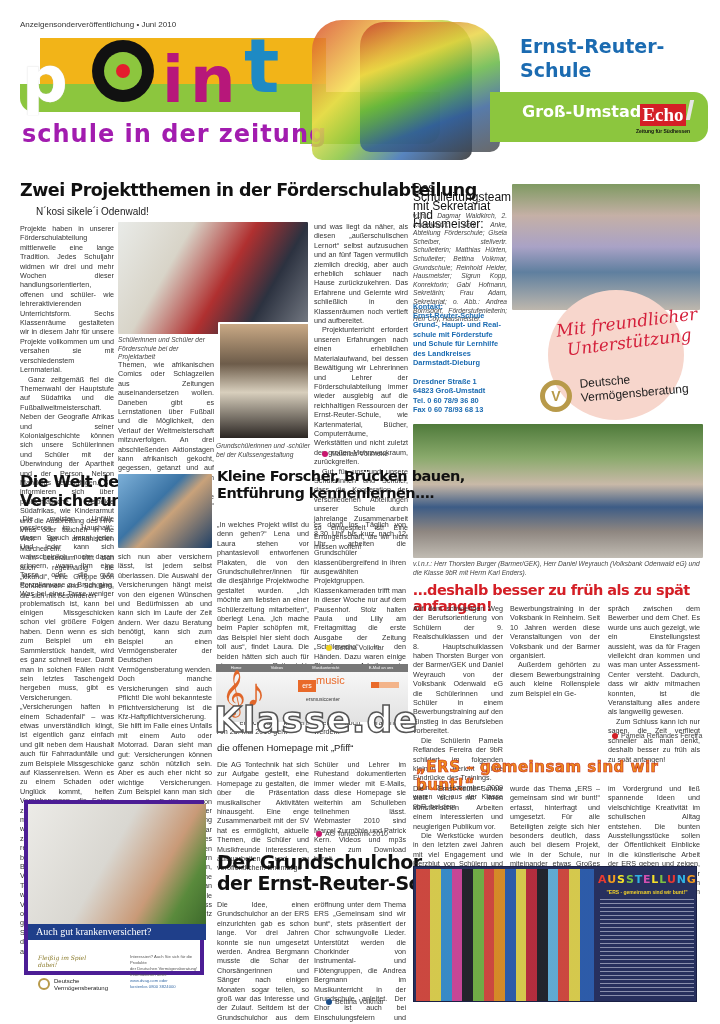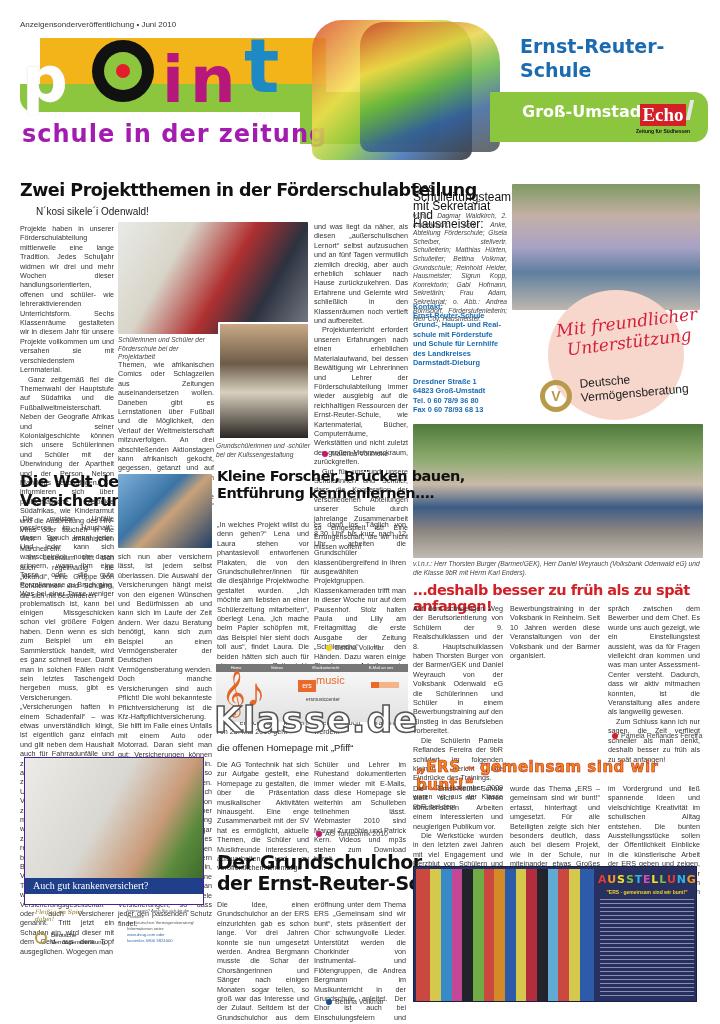--- a/index.html
+++ b/index.html
@@ -116,20 +116,21 @@
 <div class="abs photo" style="left:413px;top:424px;width:290px;height:134px;background:linear-gradient(180deg,#4f7a3b 0%,#8aaa6c 25%,#c9b9a8 45%,#3d5c86 62%,#8e8680 80%,#c1bcb3 100%)"></div>
 <div class="abs caption" style="left:413px;top:560px;width:290px">v.l.n.r.: Herr Thorsten Burger (Barmer/GEK), Herr Daniel Weyrauch (Volksbank Odenwald eG) und die Klasse 9bR mit Herrn Karl Enders).</div>
 <div class="abs h1" style="left:413px;top:582px;font-size:14.5px;color:#d41f26">…deshalb besser zu früh als zu spät anfangen!</div>
 <div class="abs col" style="left:413px;top:604px;width:90px">
   <p>Auf dem schwierigen Weg der Berufsorientierung von Schülern der 9. Realschulklassen und der 8. Hauptschulklassen haben Thorsten Burger von der Barmer/GEK und Daniel Weyrauch von der Volksbank Odenwald eG die Schülerinnen und Schüler in einem Bewerbungstraining auf den Einstieg in das Berufsleben vorbereitet.</p>
   <p>Die Schülerin Pamela Reflandes Fereira der 9bR schildert im folgenden kleinen Bericht ihre Eindrücke des Trainings.</p>
   <p>Am 25. November 2009 waren wir aus der Klasse 9bR, bei dem</p>
 </div>
 <div class="abs col" style="left:510px;top:604px;width:90px">
   <p>Bewerbungstraining in der Volksbank in Reinheim. Seit 10 Jahren werden diese Veranstaltungen von der Volksbank und der Barmer organisiert.</p>
+  <p>Außerdem gehörten zu diesem Bewerbungstraining auch kleine Rollenspiele zum Beispiel ein Ge-</p>
 </div>
 <div class="abs col" style="left:608px;top:604px;width:92px">
   <p>spräch zwischen dem Bewerber und dem Chef. Es wurde uns auch gezeigt, wie ein Einstellungstest aussieht, was da für Fragen vielleicht dran kommen und was man unter Assessment-Center versteht. Dadurch, dass wir aktiv mitmachen konnten, ist die Veranstaltung alles andere als langweilig gewesen.</p>
   <p>Zum Schluss kann ich nur sagen, die Zeit verfliegt schneller als man denkt, deshalb besser zu früh als zu spät anfangen!</p>
 </div>
 <div class="abs author" style="left:612px;top:732px">
   <span class="dot" style="background:#d41f26"></span><span>Pamela Reflandes Fereira</span>
 </div>
 
 <div class="abs h1" style="left:20px;top:472px;font-size:16px;line-height:19px">
@@ -137,21 +138,21 @@
   <div>Versicherungen</div>
 </div>
 <div class="abs col" style="left:20px;top:514px;width:94px">
   <p>„Die meisten Unfälle passieren im Haushalt“: diesen Spruch kennt jeder. Und jeder kann sich wahrscheinlich noch daran erinnern, wann ihm eine Tasse oder die gute Porzellanvase zu Bruch ging. Was bei einer Tasse weniger problematisch ist, kann bei einigen Missgeschicken schon viel größere Folgen haben. Denn wenn es sich zum Beispiel um ein Sammlerstück handelt, wird es ganz schnell teuer. Damit man in solchen Fällen nicht sein letztes Taschengeld hergeben muss, gibt es Versicherungen. „Versicherungen haften in einem Schadenfall“ – was etwas unverständlich klingt, ist eigentlich ganz einfach und gilt neben dem Haushalt auch für Fahrradunfälle und zum Beispiele Missgeschicke auf Klassenreisen. Wenn es zu einem Schaden oder Unglück kommt, helfen Versicherungen, die Folgen zu beseitigen und, wenn möglich, den alten Zustand wiederherzustellen. Dafür zahlt jeder Versicherte regelmäßig einen bestimmten Betrag. Die Beträge von vielen Versicherten fließen in einen Topf zusammen. Verwaltet wird der Topf von der Versicherungsgesellschaft oder auch Versicherer genannt. Tritt jetzt ein Schaden ein, wird dieser mit dem Geld aus dem Topf ausgeglichen. Wogegen man</p>
 </div>
 <div class="abs photo" style="left:118px;top:474px;width:94px;height:74px;background:linear-gradient(135deg,#7db0d8 0%,#3b74a5 40%,#c9a27a 55%,#1e3f66 100%)"></div>
 <div class="abs col" style="left:118px;top:552px;width:94px">
   <p>sich nun aber versichern lässt, ist jedem selbst überlassen. Die Auswahl der Versicherungen hängt meist von den eigenen Wünschen und Bedürfnissen ab und kann sich im Laufe der Zeit ändern. Wer dazu Beratung benötigt, kann sich zum Beispiel an einen Vermögensberater der Deutschen Vermögensberatung wenden. Doch manche Versicherungen sind auch Pflicht! Die wohl bekannteste Pflichtversicherung ist die Kfz-Haftpflichtversicherung. Sie hilft im Falle eines Unfalls mit einem Auto oder Motorrad. Daran sieht man gut: Versicherungen können ganz schön nützlich sein. Aber es auch eher nicht so wichtige Versicherungen. Zum Beispiel kann man sich gegen die Entführung von Außerirdischen oder aber den Weltuntergang versichern lassen. Und sogar gegen den Abstieg des Lieblingsvereins können Sportfans sich versichern lassen. Tritt dieser doch ein, erhält man eine Ausgleichszahlung. Man sieht also: Es gibt viele Versicherungen, so dass jeder den passenden Schutz findet.</p>
 </div>
 
-<div class="abs" style="left:24px;top:757px;width:180px;height:148px;border:1px solid #4c1d95;background:#fff">
+<div class="abs" style="left:24px;top:800px;width:180px;height:175px;border:4px solid #4c1d95;background:#fff">
   <div class="abs" style="left:0;top:0;width:178px;height:120px;background:linear-gradient(120deg,#ecebe7 0%,#d9d7d1 45%,#c99a78 70%,#5a8a3c 85%,#3e6b2c 100%)"></div>
   <div class="abs" style="left:0;top:120px;width:178px;height:16px;background:#1f3f8a"></div>
   <div class="abs" style="left:8px;top:122px;color:#fff;font-family:'Liberation Serif',serif;font-size:10px">Auch gut krankenversichert?</div>
   <div class="abs" style="left:10px;top:150px;width:60px;font-family:'DejaVu Serif',serif;font-style:italic;color:#8a7a2a;font-size:6px">Fleißig im Spiel dabei!</div>
   <div class="abs" style="left:10px;top:174px;width:12px;height:12px;border-radius:50%;border:2px solid #b89a4a"></div>
   <div class="abs" style="left:26px;top:174px;font-size:6px;line-height:7px">
     <div>Deutsche</div>
     <div>Vermögensberatung</div>
   </div>
   <div class="abs" style="left:102px;top:150px;font-size:4.2px;line-height:6px;color:#555">

